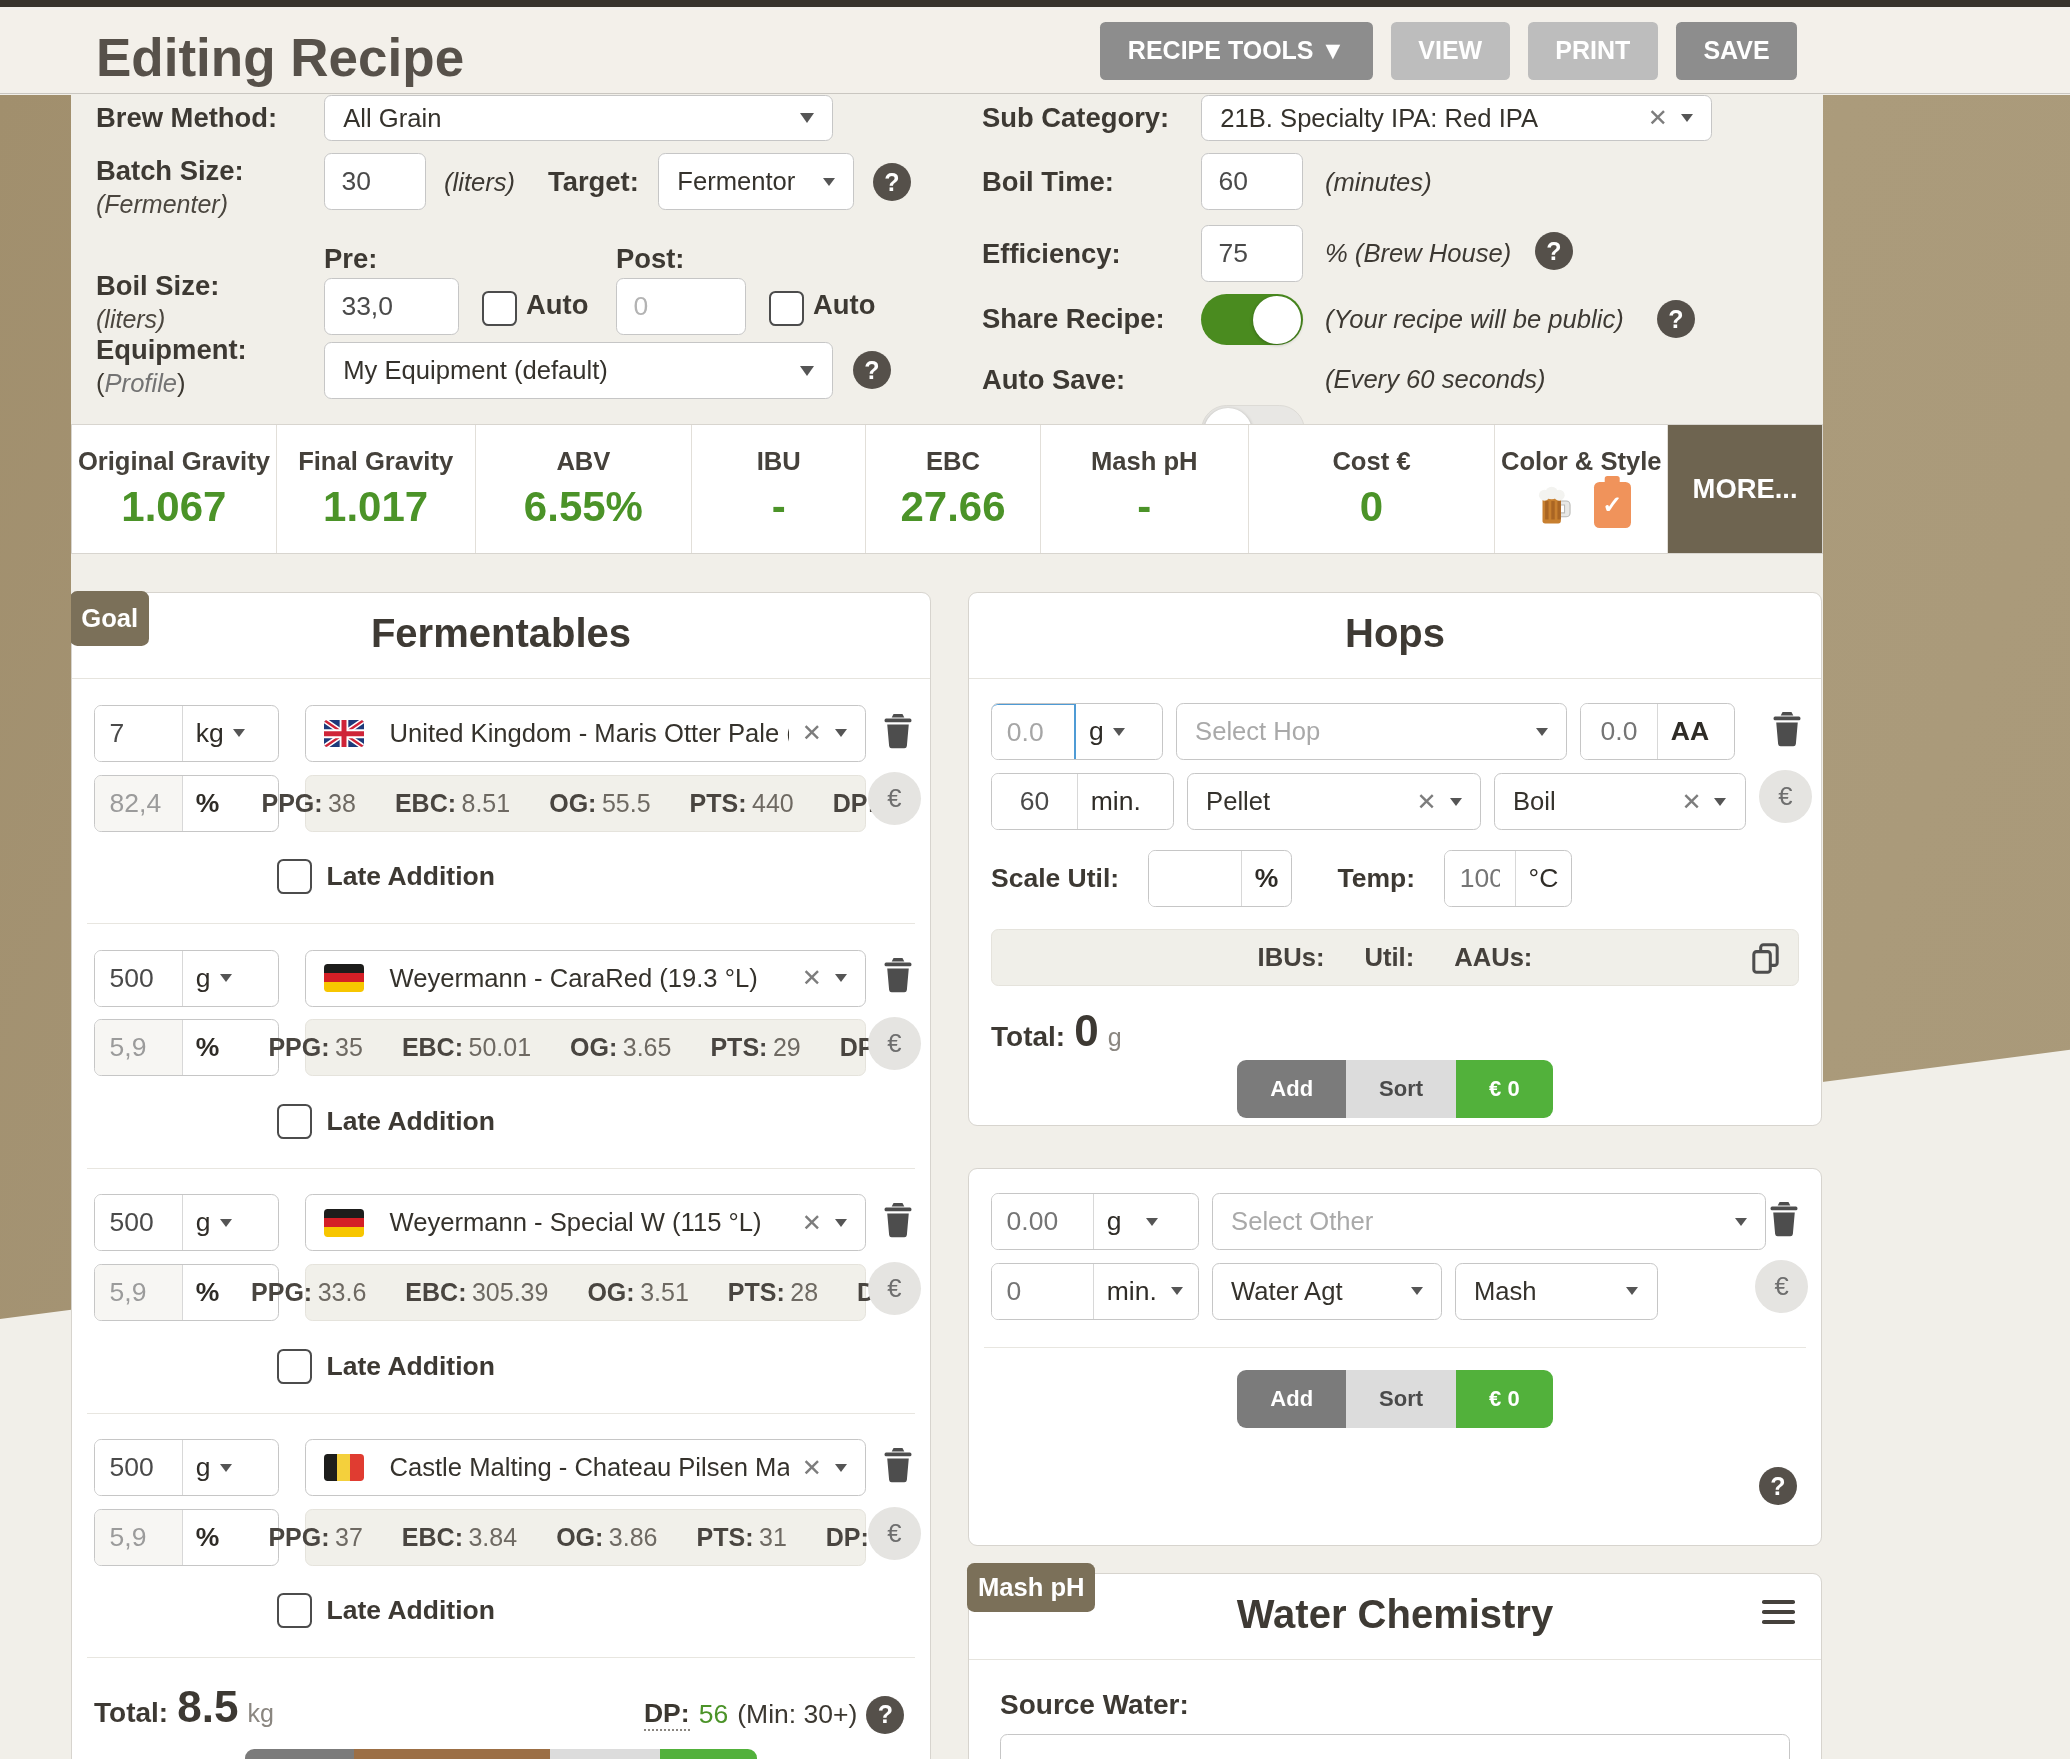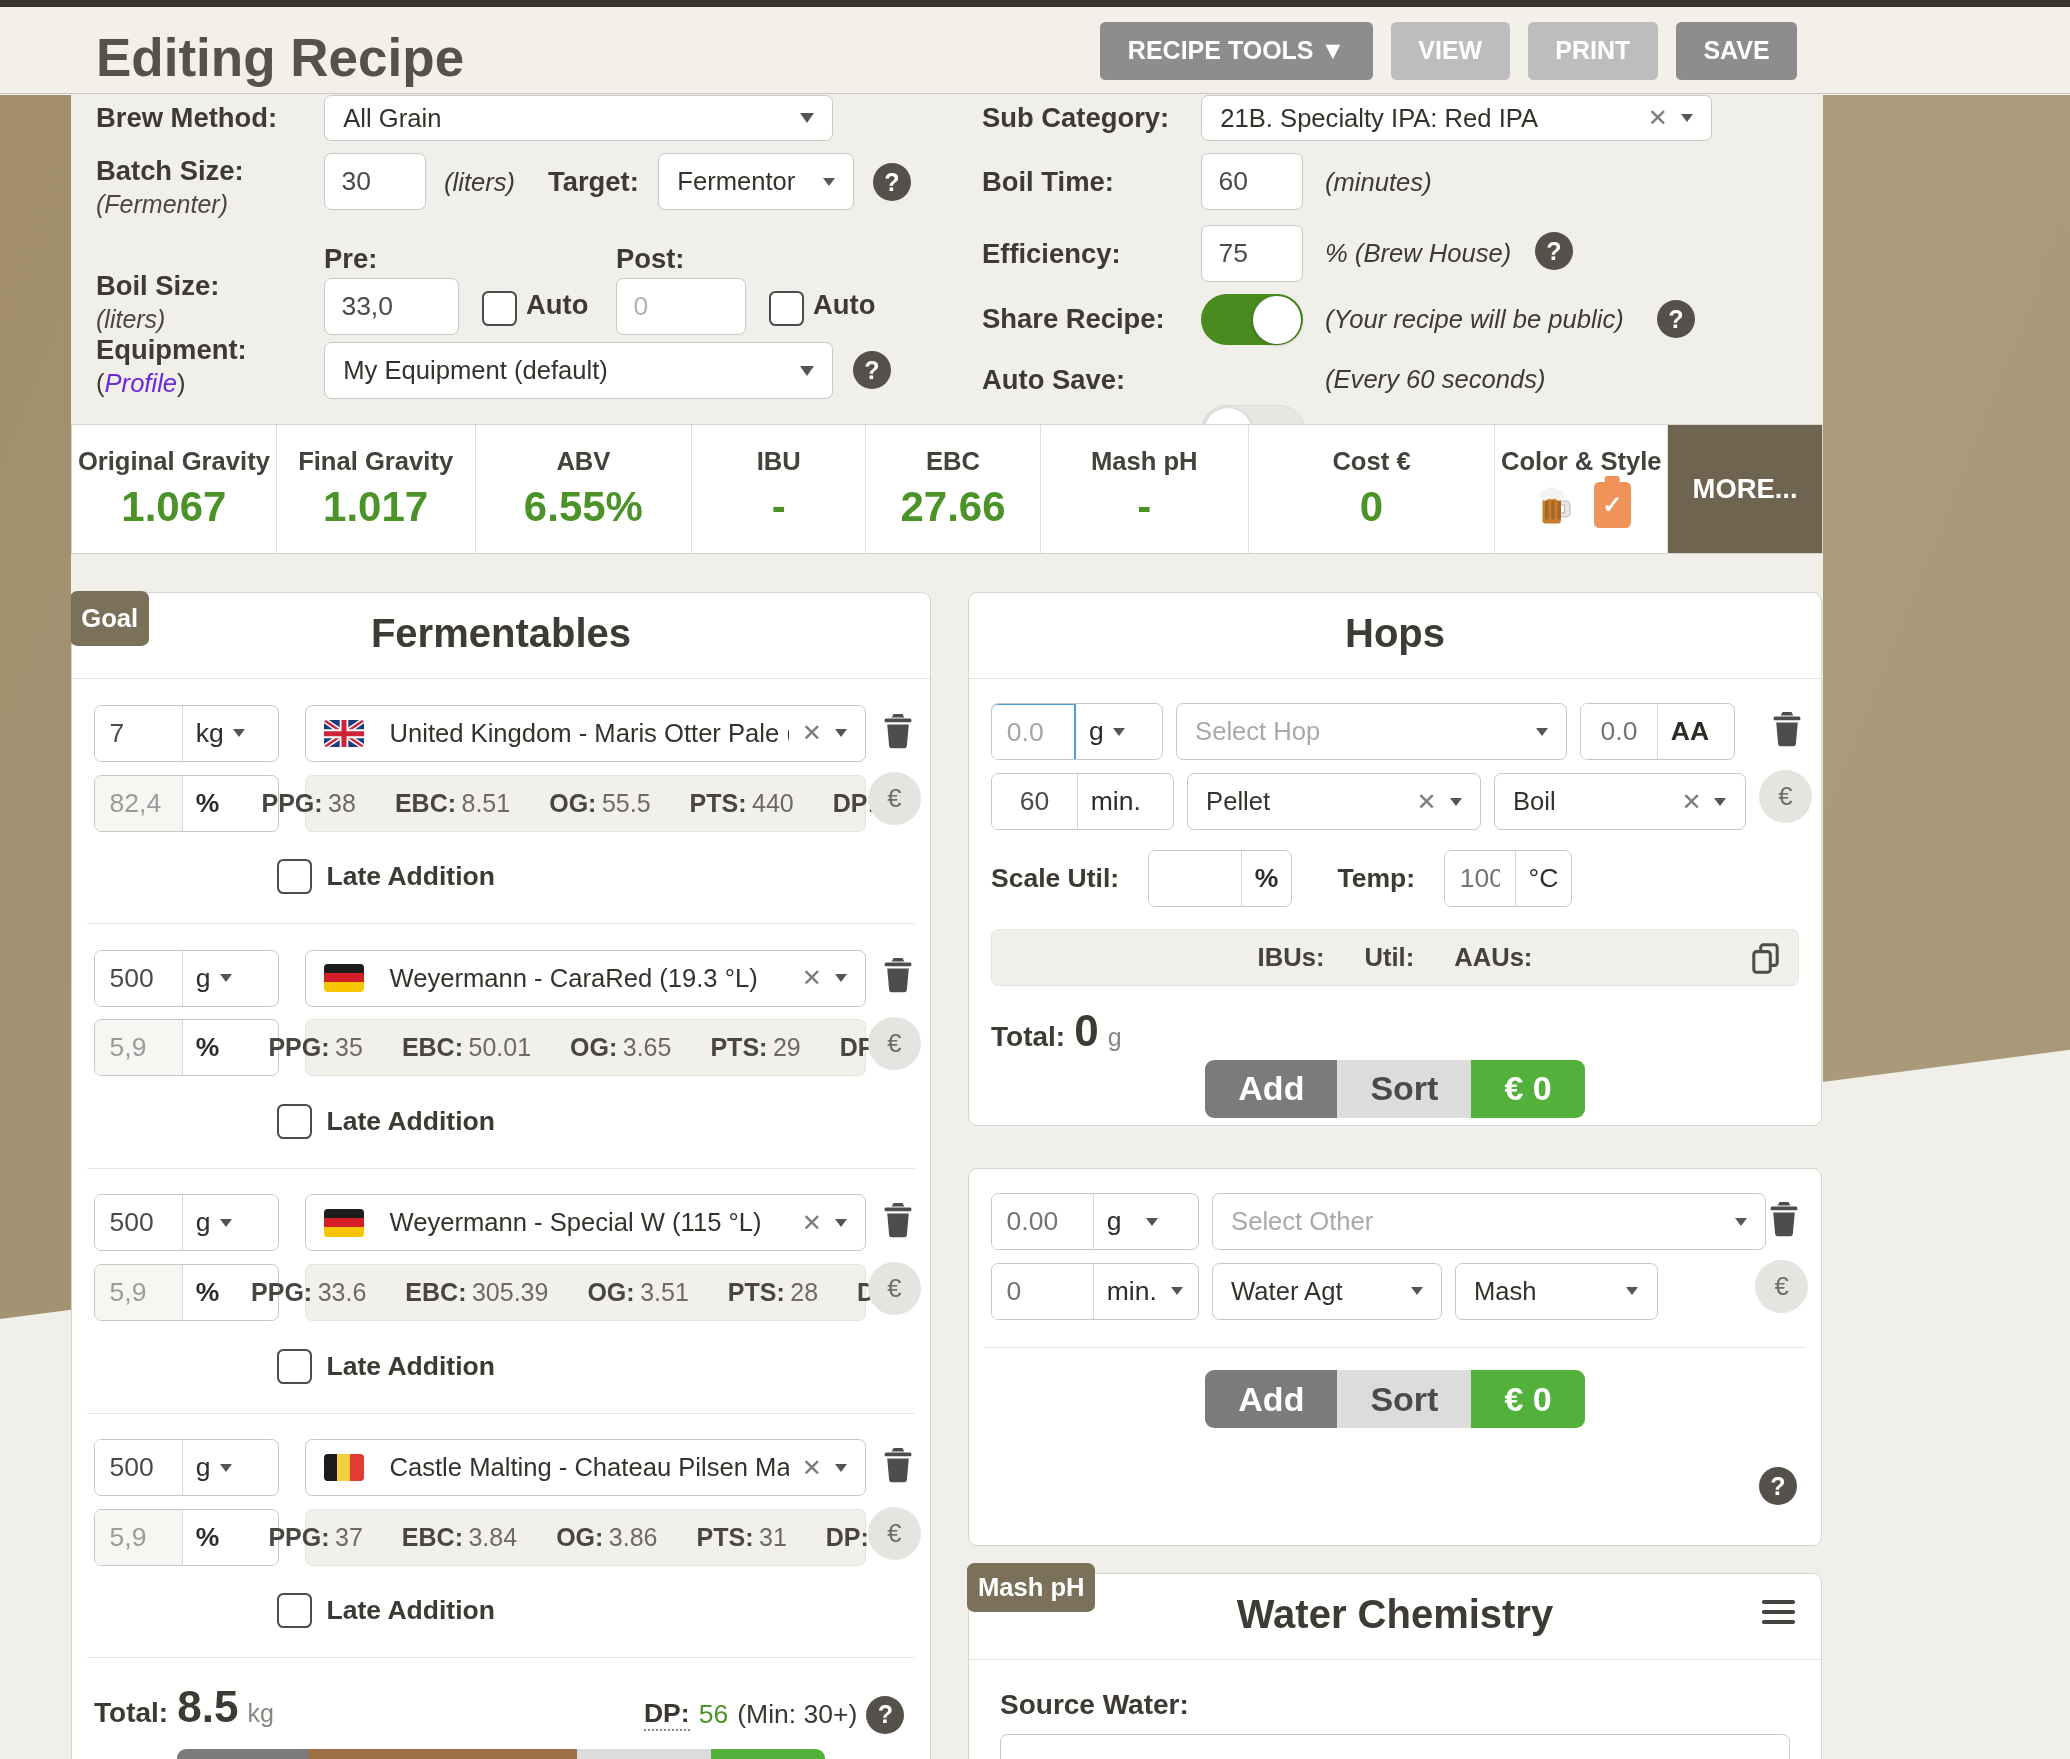--- a/index.html
+++ b/index.html
@@ -18,21 +18,21 @@
   .hbtn{height:58px;border:none;border-radius:5.5px;color:#fff;font-weight:bold;font-size:25px;
         font-family:"Liberation Sans",sans-serif;padding:0 27.4px;cursor:pointer;}
   .hbtn.dark{background:#8d8d8d;} .hbtn.light{background:#bdbdbd;}
   
   .content{position:absolute;left:71px;top:95px;width:1752px;height:1665px;background:#f1efe9;
            overflow:hidden;z-index:1;}
   .abs{position:absolute;}
   .flabel{font-size:27.4px;font-weight:bold;color:#3d3933;}
   .fsub{font-size:25px;font-style:italic;color:#4b463f;}
   .funit{font-size:25.6px;font-style:italic;color:#3d3933;}
-  .green{color:#6d28d9;}
+  .green{color:#737373;}
   input{font-family:Liberation Sans, sans-serif;}
   .inp{height:57px;border:1.8px solid #c6c6c6;border-radius:7.3px;background:#fff;font-size:26.5px;
        color:#4a4a4a;padding:0 16.4px;box-sizing:border-box;outline:none;width:100%;}
   .inp::placeholder{color:#b3b3b3;}
   .sel{display:flex;align-items:center;border:1.8px solid #c6c6c6;border-radius:7.3px;height:57px;
        padding:0 18.3px;background:#fff;gap:12.8px;box-sizing:border-box;cursor:pointer;}
   .sel .txt{font-size:25.6px;color:#35322c;flex:1;white-space:nowrap;overflow:hidden;}
   .sel.ph .txt{color:#a9a9a9;}
   .sel.short{height:46px;}
   .caret{width:0;height:0;border-left:7.3px solid transparent;border-right:7.3px solid transparent;
@@ -96,21 +96,21 @@
   .fsep{border-top:1.8px solid #e8e6e0;margin:29px 14.6px 0 14.6px;}
   .totrow{display:flex;align-items:baseline;justify-content:space-between;padding:24px 25.6px 0 22px;}
   .tot-l{display:flex;align-items:baseline;gap:9.1px;}
   .tot-label{font-size:28px;font-weight:bold;color:#3d3933;}
   .tot-val{font-size:44px;font-weight:bold;color:#3d3933;}
   .tot-unit{font-size:25px;color:#8a8680;}
   .dp{display:flex;align-items:center;gap:9.1px;font-size:26.5px;}
   .dp .dpl{font-weight:bold;border-bottom:2.7px dotted #8a8680;}
   .dp .dpv{color:#4b9328;}
   .btnrow{display:flex;justify-content:center;margin-top:14.6px;}
-  .gbtn{height:58px;border:none;font-family:"Liberation Sans",sans-serif;font-size:34px;
+  .gbtn{height:58px;border:none;font-family:"Liberation Sans",sans-serif;font-size:22px;
         font-weight:bold;color:#fff;padding:0 33px;cursor:pointer;}
   .gbtn.first{border-radius:9.1px 0 0 9.1px;} .gbtn.last{border-radius:0 9.1px 9.1px 0;}
   .gbtn.add{background:#7b7b7b;} .gbtn.custom{background:#9c6f45;}
   .gbtn.sort{background:#dcdcdc;color:#4a4a4a;} .gbtn.cost{background:#52b13b;}
   
   .hbody{position:relative;padding:24px 86px 0 22px;}
   .hbody .trash{right:14.6px;top:25.6px;} .hbody .euro{right:9.1px;top:91px;}
   .obody{position:relative;padding:24px 55px 0 22px;}
   .obody .trash{right:18.3px;top:25.6px;} .obody .euro{right:12.8px;top:91px;}
   .hline{display:flex;align-items:center;gap:12.8px;}

